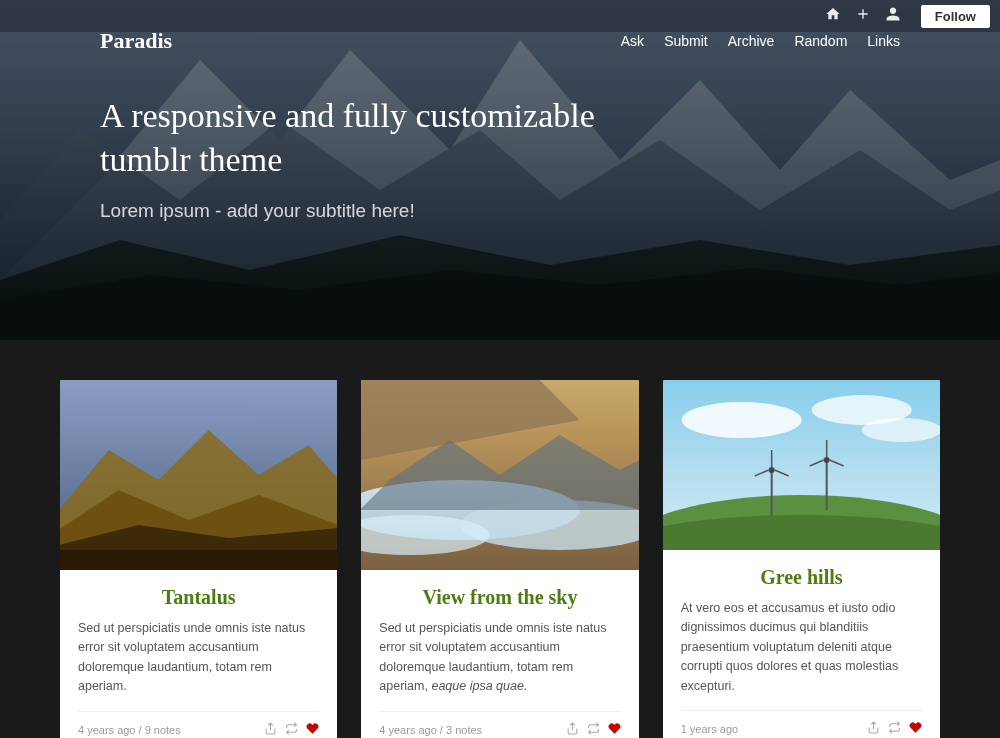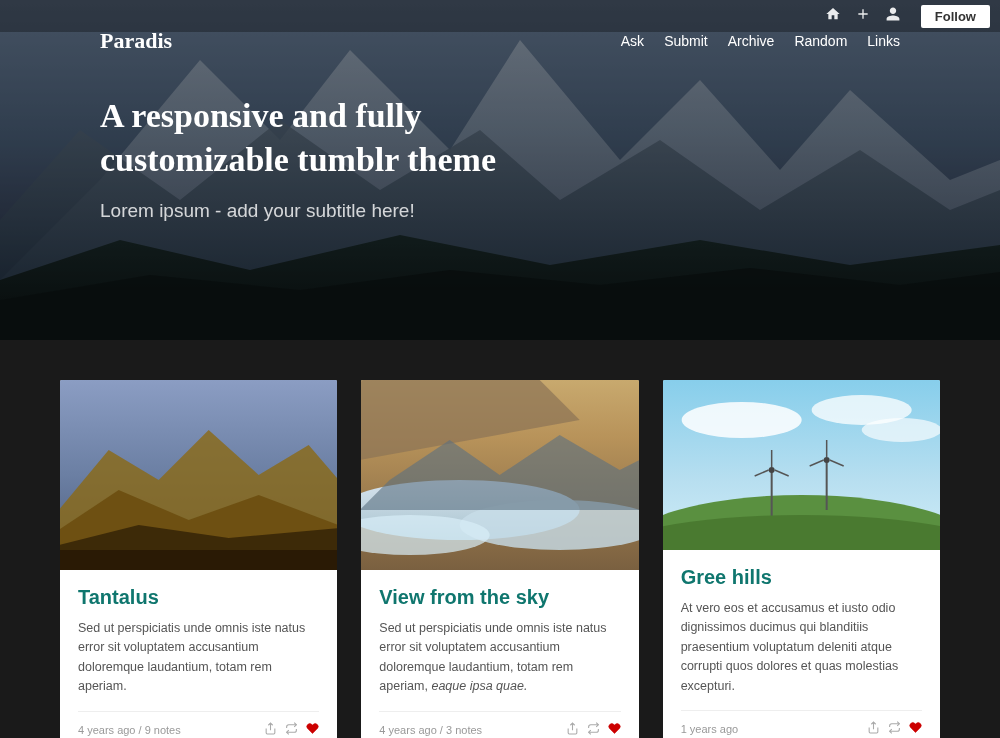--- a/index.html
+++ b/index.html
@@ -86,21 +86,21 @@
 
     .hero-content {
       position: relative;
       z-index: 2;
       padding: 40px 100px 0 100px;
       flex: 1;
     }
     .hero-title {
       color: #fff;
       font-size: 34px;
-      font-weight: bold;
+      font-weight: normal;
       font-family: Georgia, serif;
       line-height: 1.3;
       max-width: 500px;
       margin-bottom: 18px;
     }
     .hero-subtitle {
       color: rgba(255,255,255,0.8);
       font-size: 19px;
       font-family: Arial, sans-serif;
     }
@@ -121,23 +121,24 @@
       background: #fff;
       border-radius: 2px;
       overflow: hidden;
     }
     .card-body {
       padding: 16px 18px 14px 18px;
     }
     .card-title {
       font-size: 20px;
       font-weight: bold;
-      font-family: Liberation Sans, sans-serif;
+      font-family: Liberation Serif, serif;
       margin-bottom: 10px;
-      color: #0f766e;
+      color: #4d7c0f;
+      text-align: center;
     }
     .card-text {
       font-size: 12.5px;
       color: #555;
       line-height: 1.55;
       font-family: Arial, sans-serif;
       margin-bottom: 14px;
     }
     .card-text em {
       font-style: italic;

